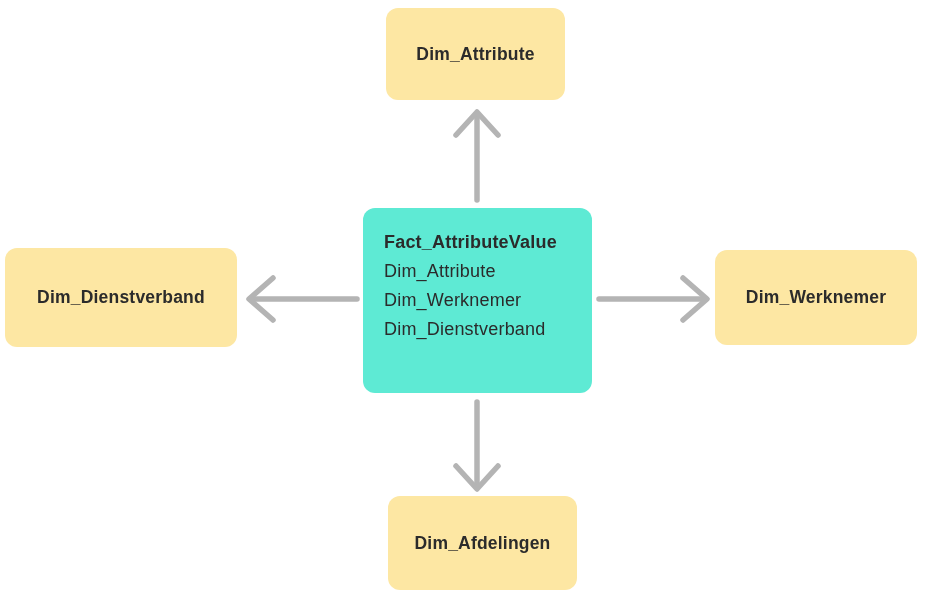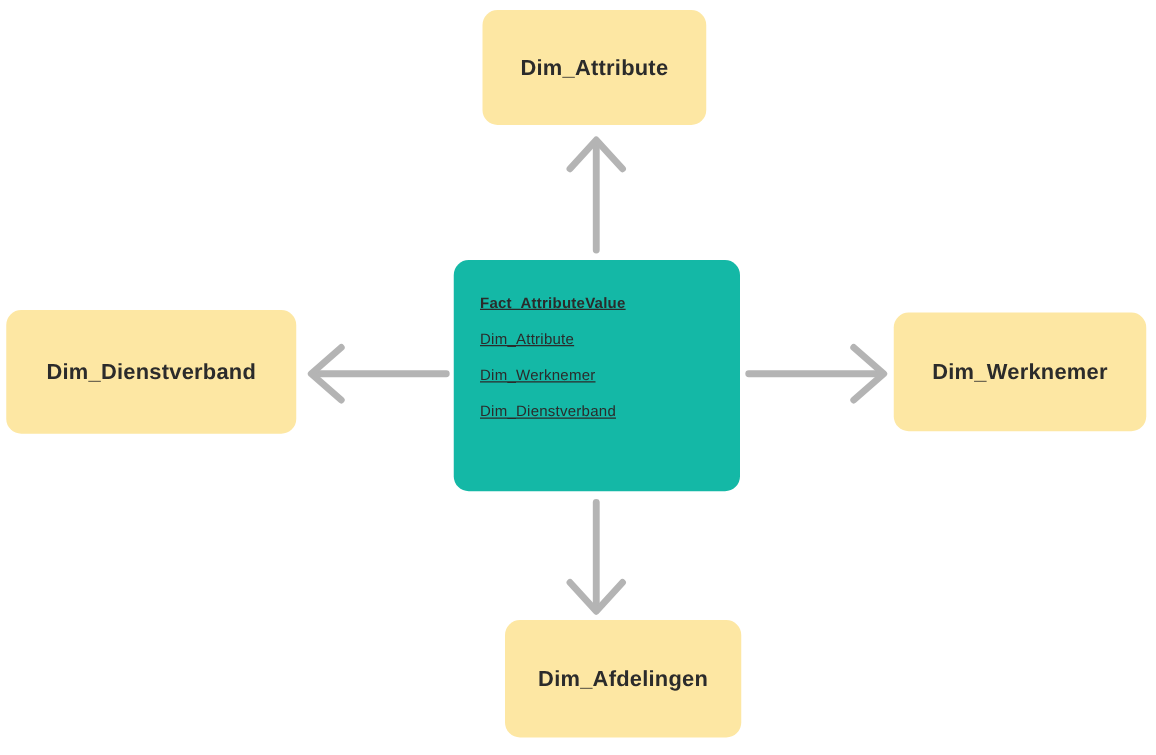--- a/index.html
+++ b/index.html
@@ -23,37 +23,36 @@
     align-items: center;
     justify-content: center;
     color: #2B2B2B;
     font-size: 17.5px;
     font-weight: bold;
     letter-spacing: 0.2px;
   }
   .dim-top    { left: 386px; top: 8px;   width: 179px; height: 92px; }
   .dim-left   { left: 5px;   top: 248px; width: 232px; height: 99px; }
   .dim-right  { left: 715px; top: 250px; width: 202px; height: 95px; }
-  .dim-bottom { left: 404px; top: 496px; width: 189px; height: 94px; justify-content: center; }
+  .dim-bottom { left: 388px; top: 496px; width: 189px; height: 94px; justify-content: center; }
 
   .fact-node {
     position: absolute;
     left: 363px;
     top: 208px;
     width: 229px;
     height: 185px;
-    background: #14b8a6;
+    background: #5eead4;
     border-radius: 12px;
     box-sizing: border-box;
     padding: 20px 10px 0 21px;
     color: #2B2B2B;
-    font-size: 12px;
+    font-size: 18px;
     line-height: 29px;
     letter-spacing: 0.2px;
-    text-decoration: underline;
   }
   .fact-title {
     font-weight: bold;
   }
   .arrows {
     position: absolute;
     left: 0;
     top: 0;
     width: 925px;
     height: 604px;

